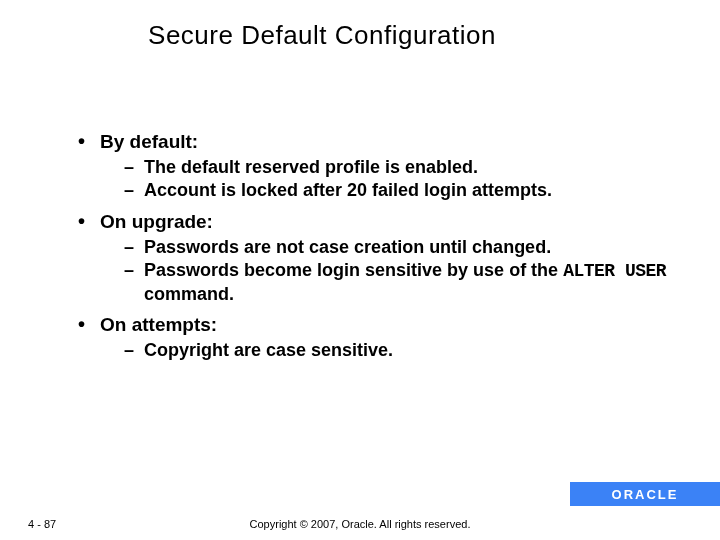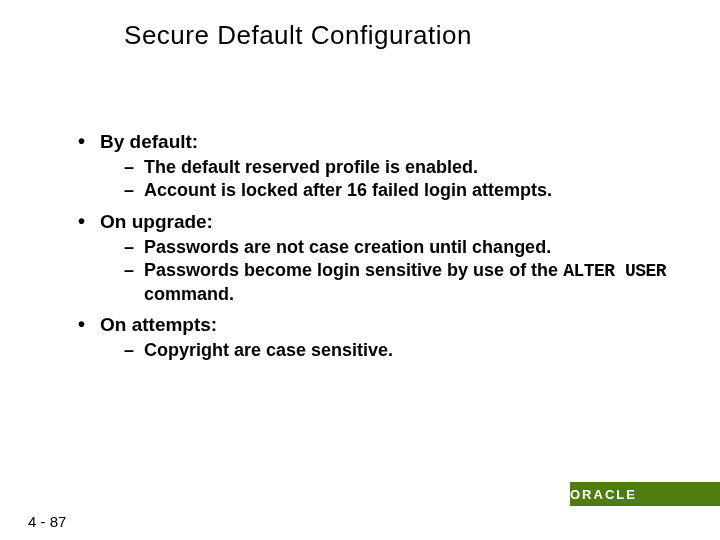--- a/index.html
+++ b/index.html
@@ -21,20 +21,21 @@
   }
   .title {
     position: absolute;
     top: 20px;
     left: 0;
     width: 596px;
     text-align: center;
     font-size: 26px;
     font-weight: 400;
     letter-spacing: 0.5px;
+    padding-left: 24px;
   }
   .content {
     position: absolute;
     top: 130px;
     left: 78px;
     width: 600px;
     font-size: 19px;
     line-height: 1.25;
   }
   ul.lvl1 {
@@ -84,37 +85,37 @@
     bottom: 0;
     width: 720px;
     height: 34px;
   }
   .redbar {
     position: absolute;
     right: 0;
     bottom: 34px;
     width: 150px;
     height: 24px;
-    background: #4d7c0f;
+    background: #3b82f6;
     display: flex;
     align-items: center;
-    justify-content: flex-start;
+    justify-content: center;
   }
   .oracle-logo {
     color: #fff;
     font-family: Arial, sans-serif;
     font-weight: bold;
     font-size: 13px;
     letter-spacing: 2px;
   }
   .pagenum {
     position: absolute;
     left: 28px;
     bottom: 10px;
-    font-size: 15px;
+    font-size: 11px;
   }
   .copyright {
     position: absolute;
     left: 0;
     bottom: 10px;
     width: 720px;
     text-align: center;
     font-size: 11px;
   }
 </style>
@@ -124,21 +125,21 @@
 <div class="slide">
 
   <div class="title">Secure Default Configuration</div>
 
   <div class="content">
     <ul class="lvl1">
       <li>
         <span>By default:</span>
         <ul class="lvl2">
           <li>The default reserved profile is enabled.</li>
-          <li>Account is locked after 16 failed login attempts.</li>
+          <li>Account is locked after 20 failed login attempts.</li>
         </ul>
       </li>
       <li>
         <span>On upgrade:</span>
         <ul class="lvl2">
           <li>Passwords are not case creation until changed.</li>
           <li>
             <span>Passwords become login sensitive by use of the </span><span class="mono">ALTER USER</span><span> command.</span>
           </li>
         </ul>
@@ -151,15 +152,16 @@
       </li>
     </ul>
   </div>
 
   <div class="redbar">
     <span class="oracle-logo">ORACLE</span>
   </div>
 
   <div class="footer">
     <div class="pagenum">4 - 87</div>
+    <div class="copyright">Copyright © 2007, Oracle. All rights reserved.</div>
   </div>
 
 </div>
 
 </body></html>

